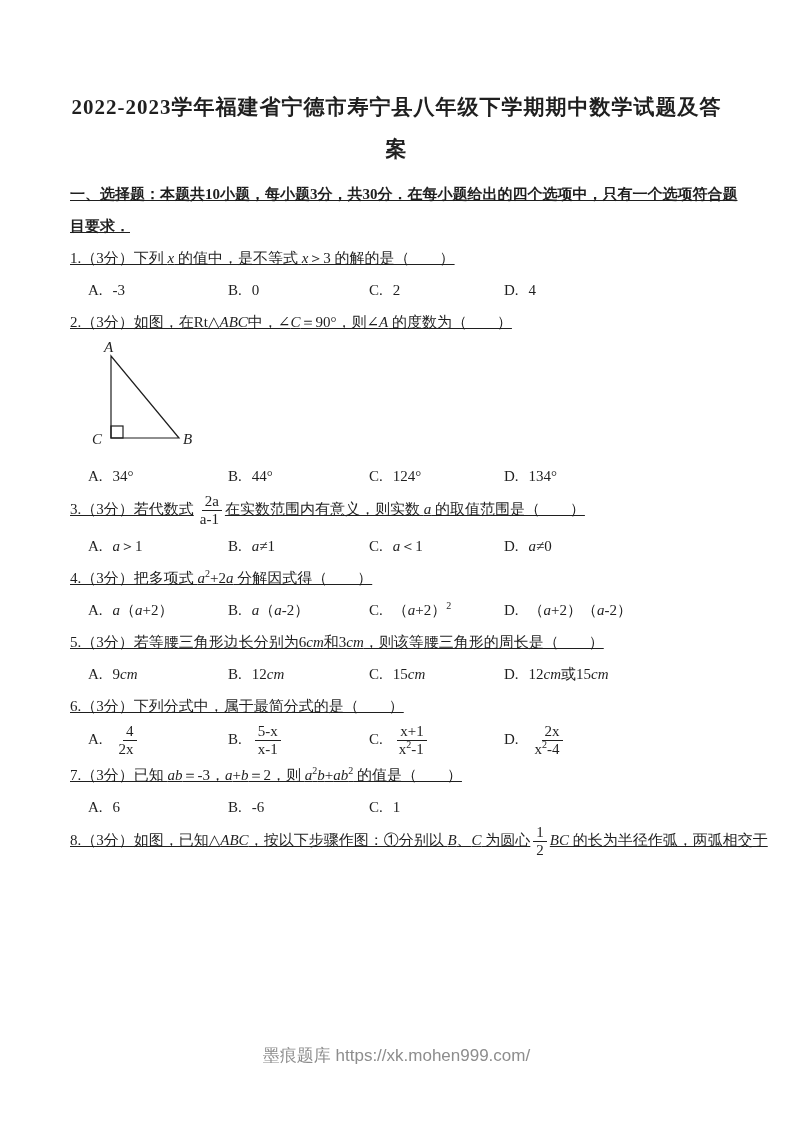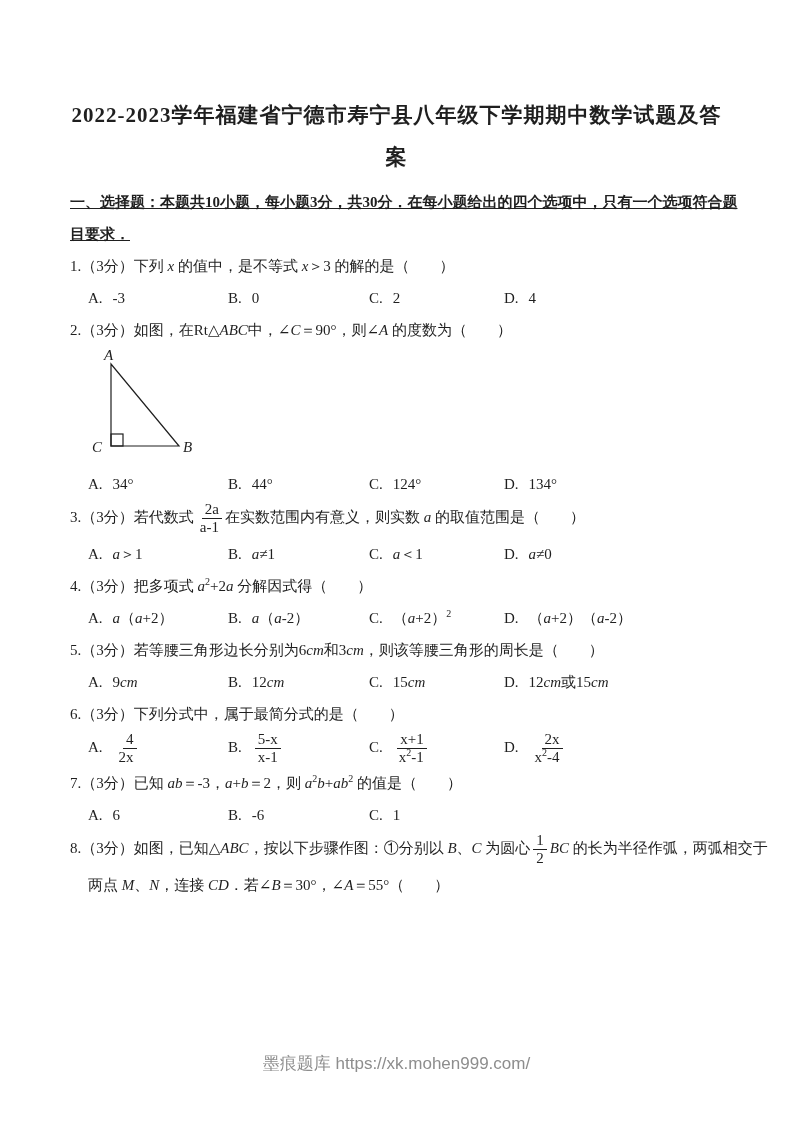--- a/index.html
+++ b/index.html
@@ -1,35 +1,35 @@
 <!DOCTYPE html>
 <html><head>
 <meta charset="utf-8">
 <style>
   html,body{margin:0;padding:0;background:#ffffff;}
   .page{
     position:relative;
     width:793px;height:1097px;
-    margin:8px auto;
+    margin:0 auto;
     background:#ffffff;
     color:#1f1f1f;
     font-family:"Liberation Serif","DejaVu Serif",serif;
     font-size:15px;
     overflow:hidden;
   }
   .title-block{padding-top:86px;text-align:center;}
   .title-line{
     font-size:21px;font-weight:bold;line-height:42px;
     letter-spacing:1px;white-space:nowrap;
   }
   .section-intro{margin-top:8px;padding:0 64px 0 70px;font-weight:bold;text-decoration:underline;}
   .intro-line{line-height:32px;white-space:nowrap;}
   .question{margin:0;}
   .stem{padding:0 60px 0 70px;}
-  .stem-line{line-height:32px;white-space:nowrap;}
+  .stem-line{line-height:32px;white-space:nowrap;text-decoration:underline;}
   .stem-line.cont{padding-left:18px;}
   .options{
     display:grid;
     grid-template-columns:140px 141px 135px auto;
     padding-left:88px;padding-right:63px;
     line-height:32px;
     align-items:center;
   }
   .option{white-space:nowrap;}
   .opt-label{margin-right:10px;}
@@ -179,21 +179,20 @@
           <div class="option"><span class="opt-label">C.</span><span class="opt-text"><span>1</span></span></div>
         </div>
   </div>
 
   <div class="question">
     <div class="stem">
           <div class="stem-line"><span>8.（3分）如图，已知△</span><span class="it">ABC</span><span>，按以下步骤作图：①分别以 </span><span class="it">B</span><span>、</span><span class="it">C</span><span> 为圆心</span><span class="frac">
               <span class="num"><span>1</span></span>
               <span class="den"><span>2</span></span>
             </span><span class="it">BC</span><span> 的长为半径作弧，两弧相交于</span></div>
-          <div class="stem-line cont"><span>两点 </span><span class="it">M</span><span>、</span><span class="it">N</span><span>，连接 </span><span class="it">CD</span><span>．若∠</span><span class="it">B</span><span>＝30°，∠</span><span class="it">A</span><span>＝55°（　　）</span></div>
         </div>
 
   </div>
 </div>
 
   <div class="footer">
     <span>墨痕题库 https://xk.mohen999.com/</span>
   </div>
 
 </div>

